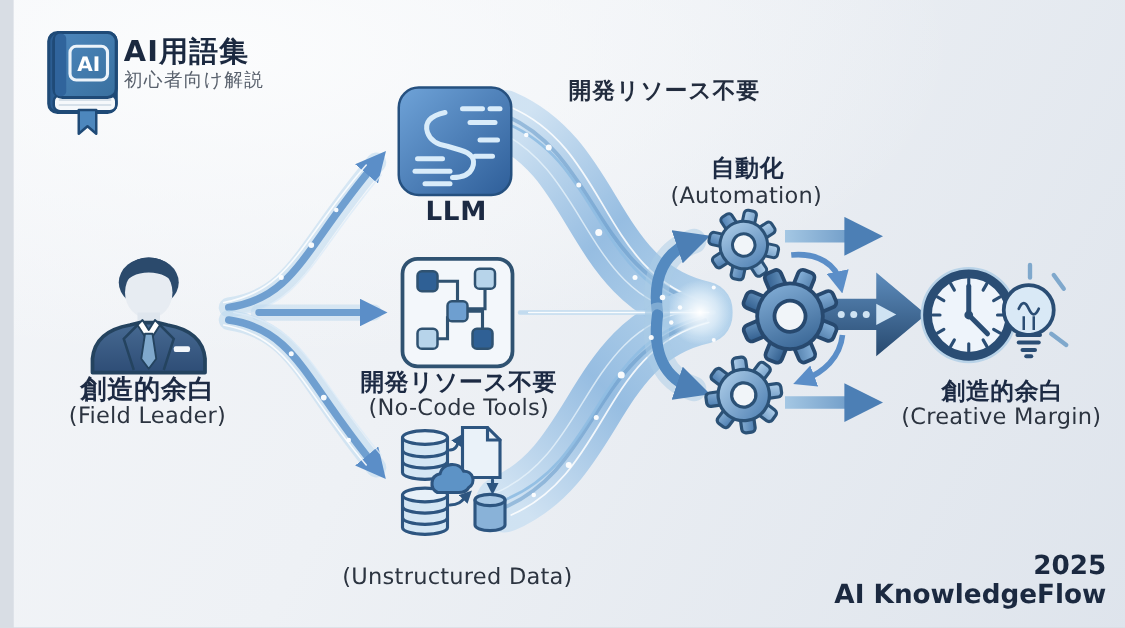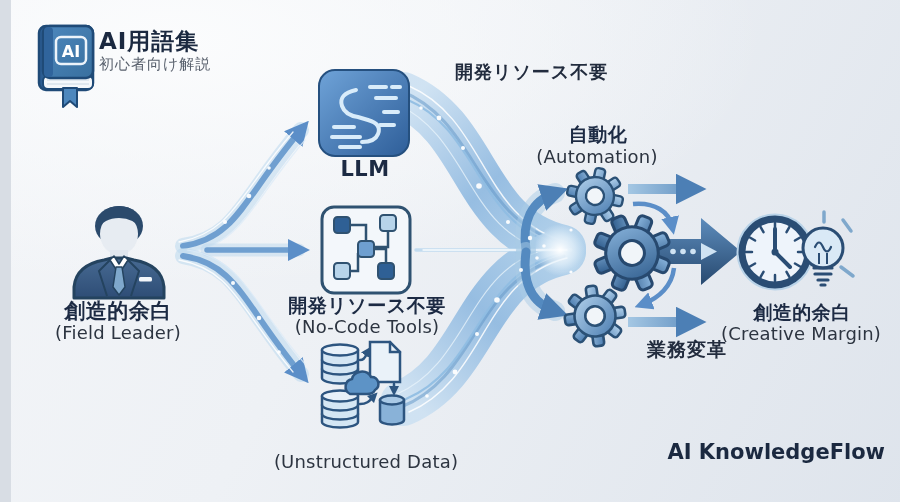--- a/index.html
+++ b/index.html
@@ -325,19 +325,19 @@
 
   <div class="abs ctr lbl-sub" style="left:355px;top:451px">(Unstructured Data)</div>
 
   <div class="abs ctr lbl-main" style="left:587px;top:122px;font-size:19px">自動化</div>
   <div class="abs ctr lbl-sub" style="left:586px;top:146px">(Automation)</div>
 
   <div class="abs ctr lbl-main" style="left:791px;top:300px;font-size:19px">創造的余白</div>
   <div class="abs ctr lbl-sub" style="left:790px;top:323px">(Creative Margin)</div>
 
   <div class="abs lbl-note" style="left:444px;top:60px">開発リソース不要</div>
-  <div class="abs lbl-note" style="left:636px;top:337px;font-size:19px">業務変革</div>
 
   <div class="abs footer" style="right:26px;top:441px">
+    <div>2025</div>
     <div>AI KnowledgeFlow</div>
   </div>
 
 </div>
 
 </body></html>

